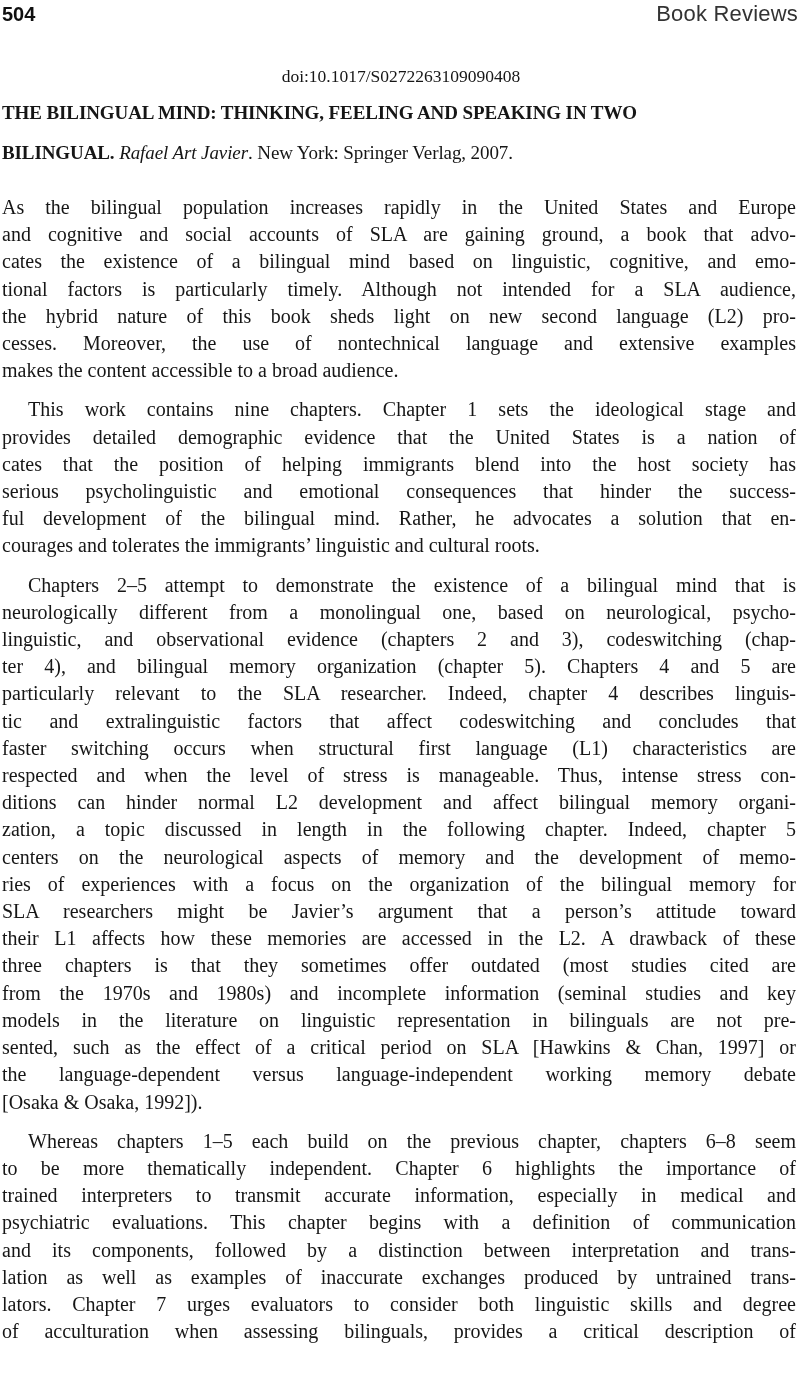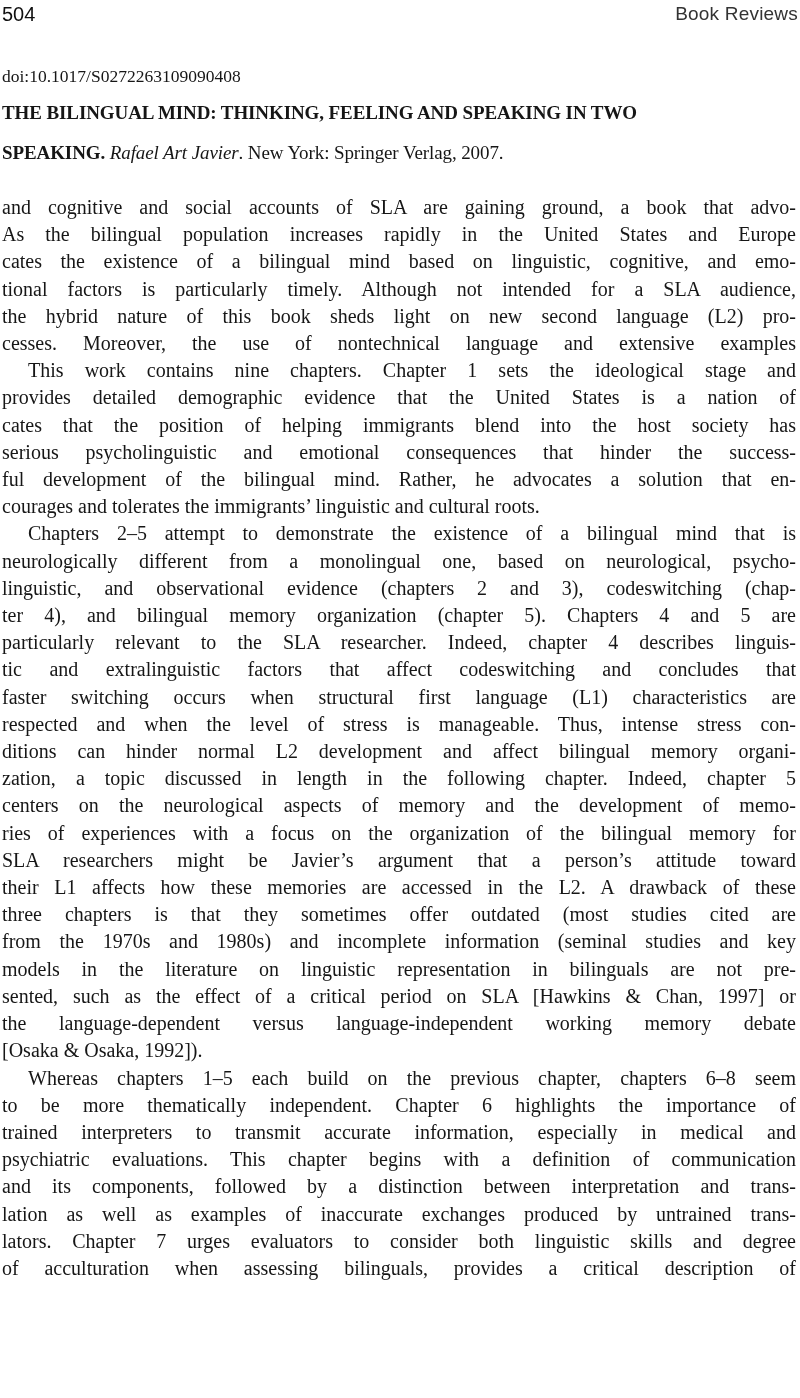--- a/index.html
+++ b/index.html
@@ -6,57 +6,58 @@
   .page {
     width: 800px; height: 1398px; position: relative; overflow: hidden;
     background: #ffffff; color: #161616;
     font-family: "Liberation Serif", "DejaVu Serif", serif;
   }
   .running-head {
     display: flex; justify-content: space-between; align-items: flex-start;
     padding: 3px 2px 0 2px;
     font-family: "Liberation Sans", "DejaVu Sans", sans-serif;
   }
-  .page-number { font-weight: 400; font-size: 20px; line-height: 22px; color: #101010; }
-  .running-title { font-weight: 400; font-size: 19px; line-height: 22px; color: #333333; letter-spacing: 0.2px; }
-  .doi { margin: 41px 0 0 2px; font-size: 17.5px; line-height: 20px; }
+  .page-number { font-weight: 700; font-size: 20px; line-height: 22px; color: #101010; }
+  .running-title { font-weight: 400; font-size: 22px; line-height: 22px; color: #333333; letter-spacing: 0.2px; }
+  .doi { margin: 41px 0 0 2px; font-size: 17.5px; line-height: 20px; text-align: center; }
   .title-block { margin: 7px 2px 0 2px; font-size: 19px; line-height: 40px; letter-spacing: -0.1px; }
   .title-line { white-space: nowrap; }
   .seg-bold { font-weight: 700; }
   .seg-italic { font-style: italic; }
   .seg-roman { font-style: normal; font-weight: 400; }
   .review-body { margin: 21px 4px 0 2px; font-size: 20px; line-height: 27.2px; }
   .line { text-align: justify; text-align-last: justify; }
   .line.last { text-align-last: left; }
-  .line.indent { text-indent: 26px; }
+  .line.indent { text-indent: 26px; margin-top: 12px; }
 </style>
 </head>
 <body>
 
 <div class="page">
   <div class="running-head">
     <span class="page-number">504</span>
     <span class="running-title">Book Reviews</span>
   </div>
 
   <div class="doi">doi:10.1017/S0272263109090408</div>
 
   <div class="title-block">
       <div class="title-line"><span class="seg-bold">THE BILINGUAL MIND: THINKING, FEELING AND SPEAKING IN TWO</span></div>
-      <div class="title-line"><span class="seg-bold">SPEAKING.</span><span class="seg-italic"> Rafael Art Javier</span><span class="seg-roman">. New York: Springer Verlag, 2007.</span></div>
+      <div class="title-line"><span class="seg-bold">BILINGUAL.</span><span class="seg-italic"> Rafael Art Javier</span><span class="seg-roman">. New York: Springer Verlag, 2007.</span></div>
     </div>
 
   <div class="review-body">
       <div class="para">
+        <div class="line">As the bilingual population increases rapidly in the United States and Europe</div>
         <div class="line">and cognitive and social accounts of SLA are gaining ground, a book that advo-</div>
-        <div class="line">As the bilingual population increases rapidly in the United States and Europe</div>
         <div class="line">cates the existence of a bilingual mind based on linguistic, cognitive, and emo-</div>
         <div class="line">tional factors is particularly timely. Although not intended for a SLA audience,</div>
         <div class="line">the hybrid nature of this book sheds light on new second language (L2) pro-</div>
         <div class="line">cesses. Moreover, the use of nontechnical language and extensive examples</div>
+        <div class="line last">makes the content accessible to a broad audience.</div>
       </div>
       <div class="para">
         <div class="line indent">This work contains nine chapters. Chapter 1 sets the ideological stage and</div>
         <div class="line">provides detailed demographic evidence that the United States is a nation of</div>
         <div class="line">cates that the position of helping immigrants blend into the host society has</div>
         <div class="line">serious psycholinguistic and emotional consequences that hinder the success-</div>
         <div class="line">ful development of the bilingual mind. Rather, he advocates a solution that en-</div>
         <div class="line last">courages and tolerates the immigrants’ linguistic and cultural roots.</div>
       </div>
       <div class="para">

